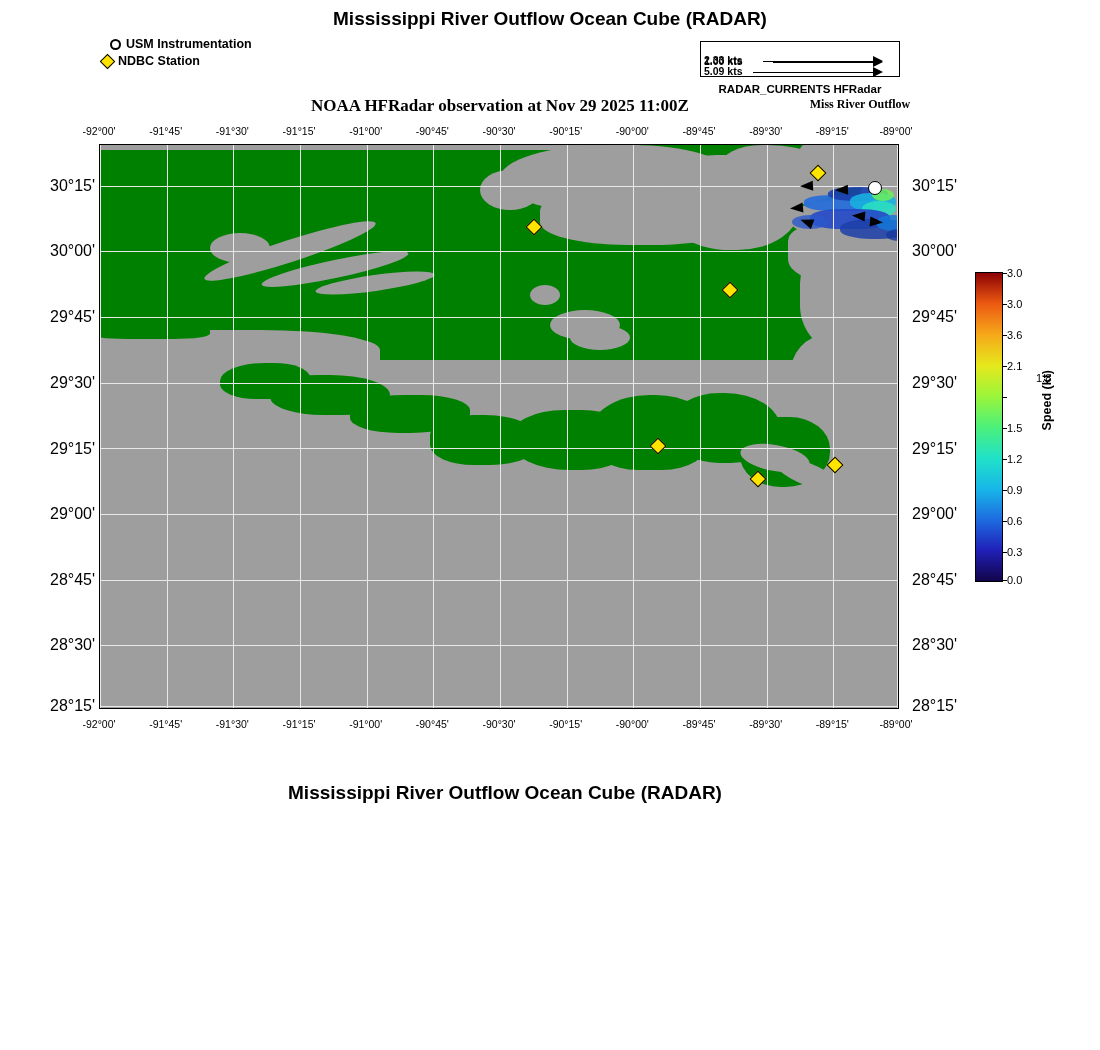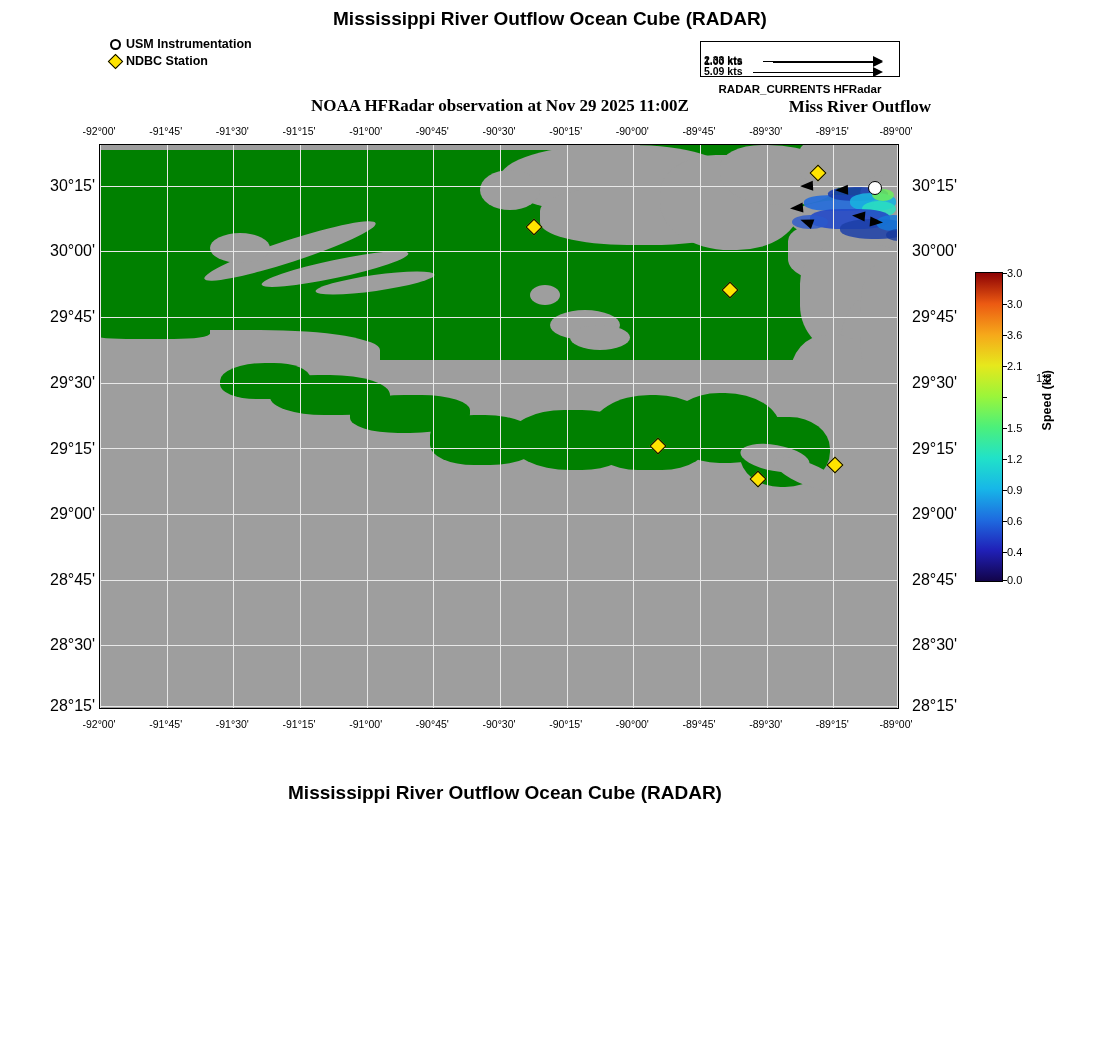--- a/index.html
+++ b/index.html
@@ -34,21 +34,21 @@
   }
   #bottom-title {
     left: 0; top: 782px; width: 1010px;
     text-align: center;
     font-weight: bold;
     font-size: 19px;
   }
 
   
   #legend-usm { left: 110px; top: 37px; }
-  #legend-ndbc { left: 110px; top: 54px; }
+  #legend-ndbc { left: 102px; top: 54px; }
   .legend-row {
     display: flex;
     align-items: center;
     font-size: 12.5px;
     font-weight: bold;
     font-family: "Liberation Sans", sans-serif;
   }
   .legend-row .lbl { margin-left: 5px; }
   .sym-circle {
     width: 11px; height: 11px;
@@ -93,21 +93,21 @@
   #vk-caption {
     left: 700px; top: 83px; width: 200px;
     text-align: center;
     font-size: 11.5px;
     font-weight: bold;
   }
   #outflow-label {
     left: 760px; top: 97px; width: 200px;
     text-align: center;
     font-family: "Liberation Serif", serif;
-    font-size: 17px;
+    font-size: 12px;
     font-weight: bold;
   }
 
   
   #map-frame {
     left: 99px; top: 144px;
     width: 800px; height: 565px;
     border: 1.5px solid #000;
     box-sizing: border-box;
     background: #008000;
@@ -406,16 +406,16 @@
 
 <div class="abs cb-tick" style="top:273px;">3.0</div>
 <div class="abs cb-tick" style="top:304px;">3.0</div>
 <div class="abs cb-tick" style="top:335px;">3.6</div>
 <div class="abs cb-tick" style="top:366px;">2.1</div>
 <div class="abs cb-tick" style="top:378px;margin-left:29px;">1.8</div>
 <div class="abs cb-tick" style="top:428px;">1.5</div>
 <div class="abs cb-tick" style="top:459px;">1.2</div>
 <div class="abs cb-tick" style="top:490px;">0.9</div>
 <div class="abs cb-tick" style="top:521px;">0.6</div>
-<div class="abs cb-tick" style="top:552px;">0.4</div>
+<div class="abs cb-tick" style="top:552px;">0.3</div>
 <div class="abs cb-tick" style="top:580px;">0.0</div>
 
 <div class="abs" id="cb-axis-label">Speed (kt)</div>
 
 </body></html>

